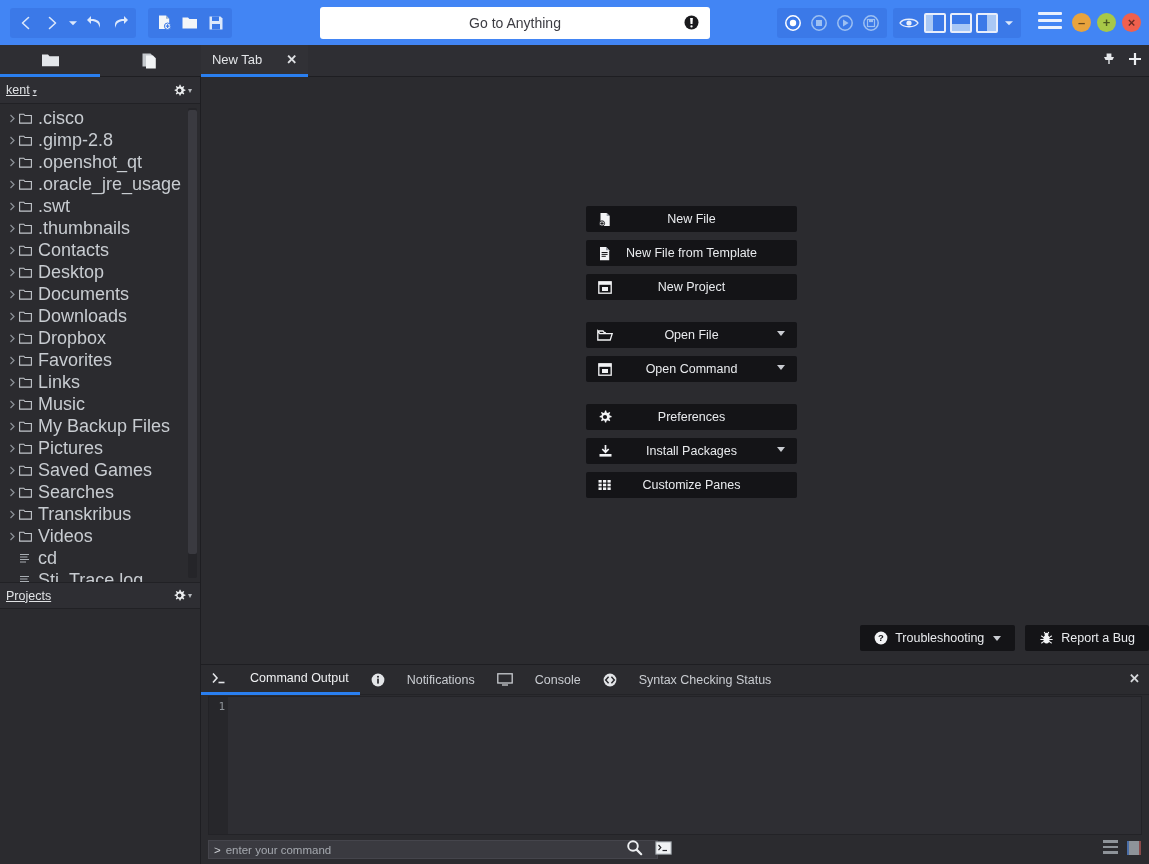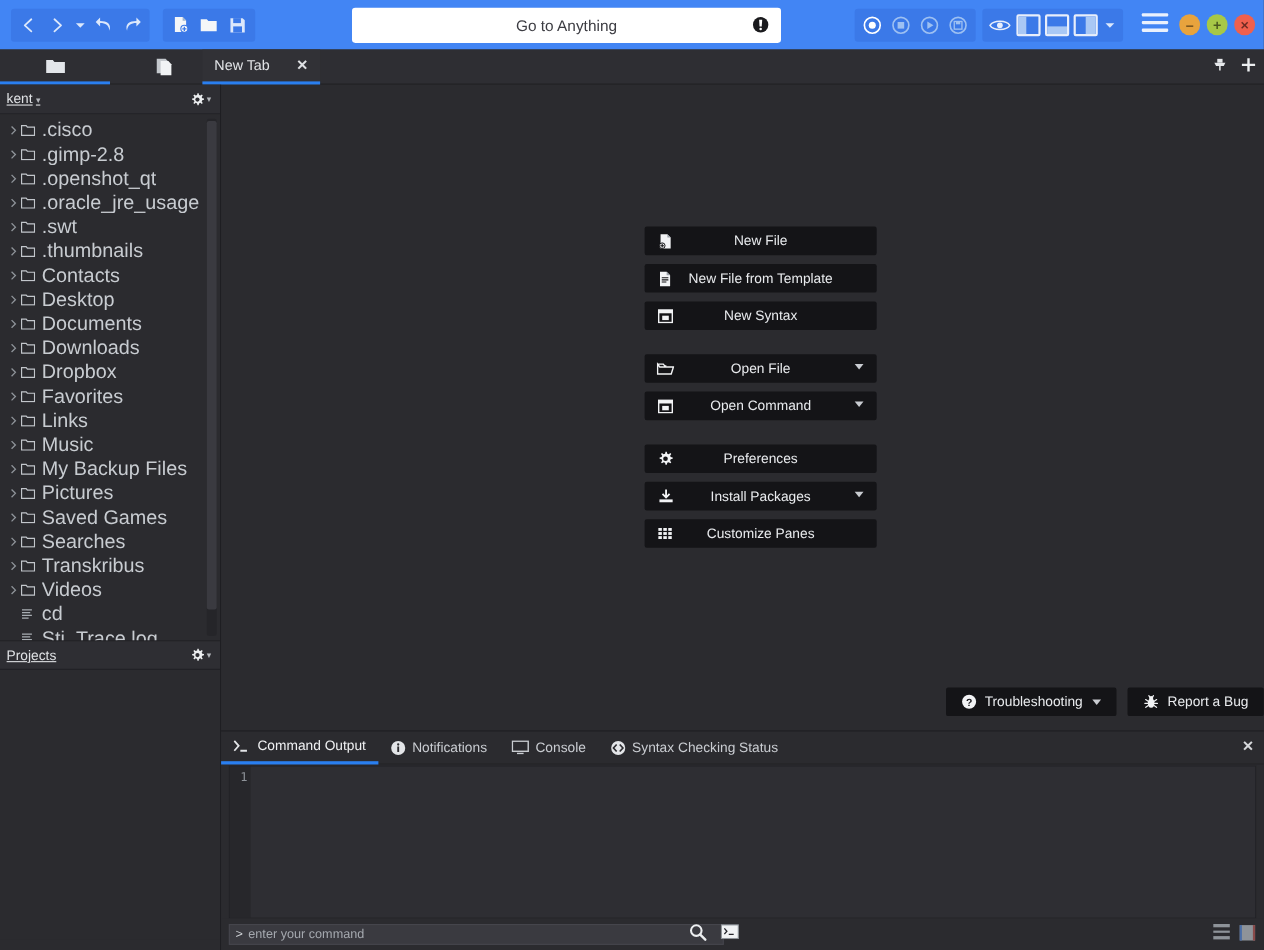--- a/index.html
+++ b/index.html
@@ -94,21 +94,21 @@
   .side-tab {
     position: absolute; top: 0; height: 32px; width: 100px;
     display: flex; align-items: center; justify-content: center;
     cursor: pointer; color: #cfd2d6;
   }
   .side-tab.active { border-bottom: 3px solid #2a7ff0; }
   .side-tab-1 { left: 0; }
   .side-tab-2 { left: 100px; }
 
   .doc-tab {
-    position: absolute; left: 184px; top: 0; height: 32px; width: 107px;
+    position: absolute; left: 201px; top: 0; height: 32px; width: 107px;
     background: #313136;
     display: flex; align-items: center; justify-content: center;
     gap: 24px; border-bottom: 3px solid #2a7ff0;
     cursor: pointer;
   }
   .doc-tab-label { color: #e3e5e8; font-size: 13px; }
   .doc-tab-close { color: #dfe1e4; font-size: 13px; font-weight: bold; cursor: pointer; }
 
   .tabstrip-right {
     position: absolute; right: 6px; top: 5px;
@@ -205,21 +205,21 @@
   
   .bottompanel {
     position: absolute; left: 201px; top: 664px; width: 948px; height: 200px;
     background: #2b2b2f; border-top: 1px solid #1e1e22;
   }
   .bp-tabs {
     height: 30px; display: flex; align-items: center;
     position: relative; border-bottom: 1px solid #232327;
   }
   .bp-tab {
-    height: 30px; display: flex; align-items: center; gap: 6px;
+    height: 30px; display: flex; align-items: center; gap: 22px;
     padding: 0 11px; color: #c9ccd1; font-size: 12.5px; cursor: pointer;
   }
   .bp-tab.active {
     color: #f0f1f3; border-bottom: 3px solid #2a7ff0;
   }
   .bp-close {
     position: absolute; right: 9px; top: 6px;
     color: #d6d8db; font-size: 13px; font-weight: bold; cursor: pointer;
   }
 
@@ -762,21 +762,21 @@
           <span class="sp-label">New File from Template</span>
         </div>
         <div class="sp-btn">
           <span class="sp-icon">
             <svg width="14" height="13" viewBox="0 0 14 13">
               <rect x="0.8" y="0.8" width="12.4" height="11.4" fill="none" stroke="#f2f3f5" stroke-width="1.3"></rect>
               <rect x="0.8" y="0.8" width="12.4" height="3" fill="#f2f3f5"></rect>
               <rect x="4" y="6" width="6" height="4" fill="#f2f3f5"></rect>
             </svg>
           </span>
-          <span class="sp-label">New Syntax</span>
+          <span class="sp-label">New Project</span>
         </div>
       </div>
     <div class="sp-gap"></div>
     <div id="sp-group-two">
         <div class="sp-btn">
           <span class="sp-icon">
             <svg width="16" height="13" viewBox="0 0 16 13">
               <path d="M0.8 2 h5.2 l1.3 1.6 h1.5 M0.8 2 v9 h12.4 l2-6.4 h-12.4 Z" fill="none" stroke="#f2f3f5" stroke-width="1.3"></path>
             </svg>
           </span>

